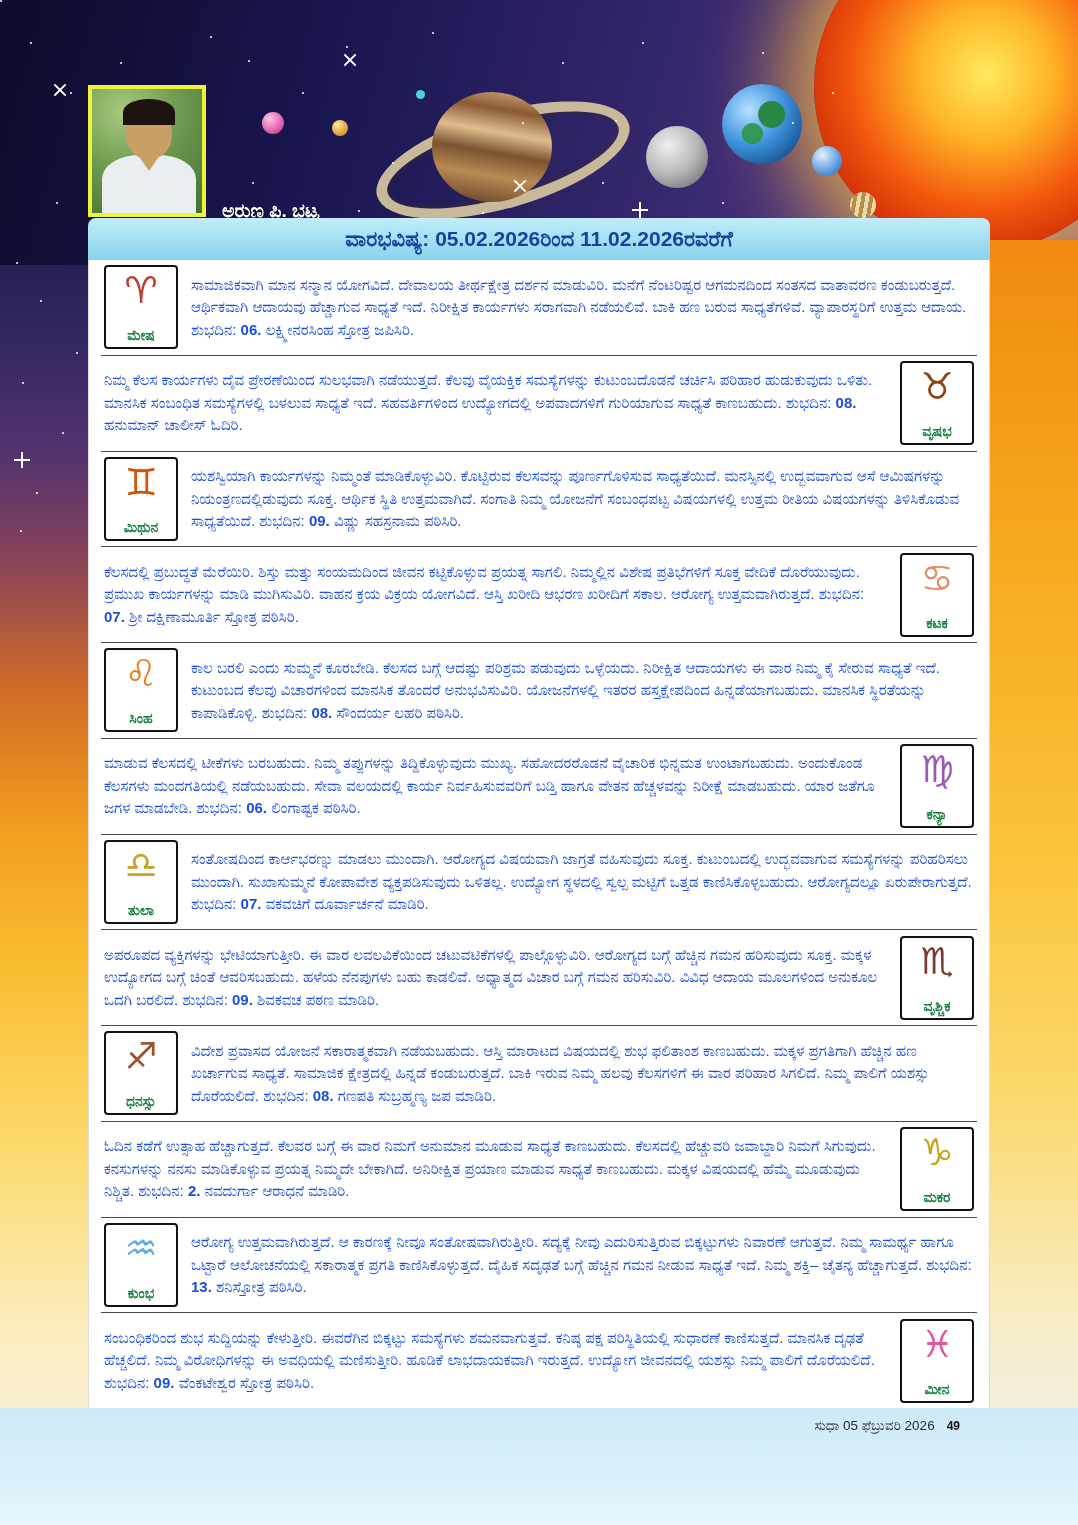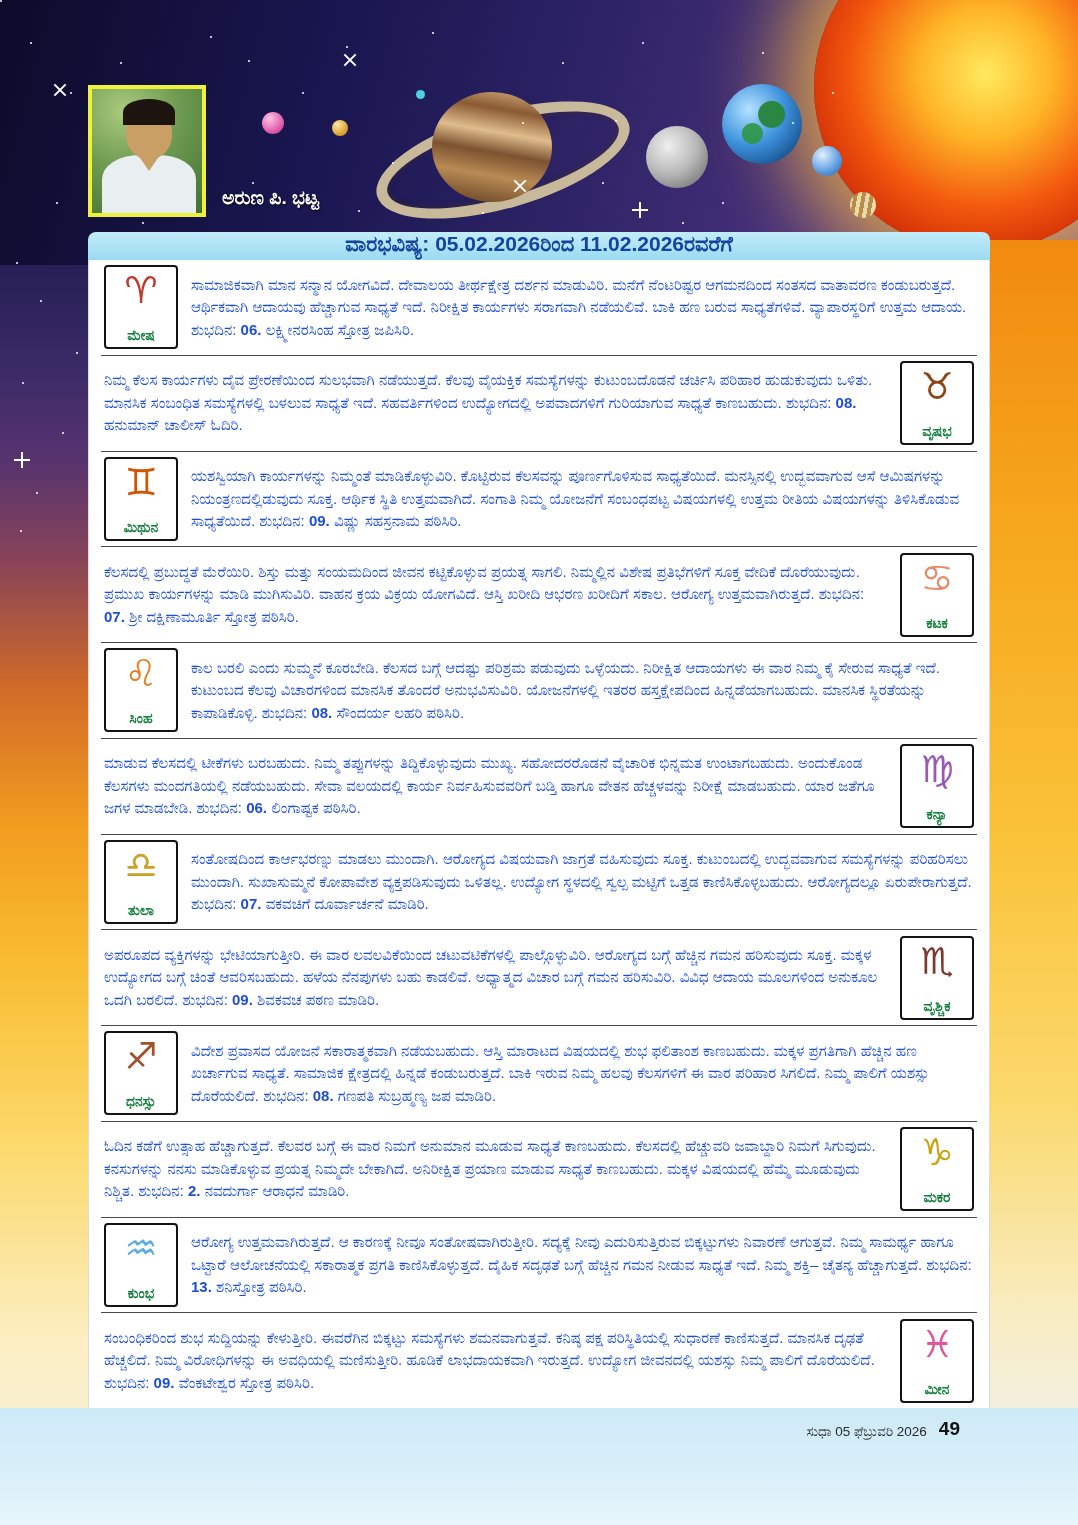--- a/index.html
+++ b/index.html
@@ -52,48 +52,48 @@
   .sp3{left:632px;top:202px;}.sp4{left:52px;top:82px;transform:rotate(45deg);}
   .sp5{left:14px;top:452px;}.sp6{left:512px;top:178px;transform:rotate(45deg);}
   
   #author-photo{position:absolute;left:88px;top:85px;width:118px;height:132px;z-index:3;
     border:4px solid #eef23a;box-sizing:border-box;overflow:hidden;
     background:radial-gradient(circle at 28% 18%, #a9c97e 0%, #6d9a50 45%, #446f33 100%);}
   .ph-head{position:absolute;left:34px;top:18px;width:46px;height:52px;border-radius:50% 50% 46% 46%;background:#c99f66;}
   .ph-hair{position:absolute;left:31px;top:10px;width:52px;height:26px;border-radius:50% 50% 0 0;background:#1d1410;}
   .ph-shirt{position:absolute;left:10px;top:66px;width:94px;height:60px;border-radius:40% 40% 0 0;background:#e9eef0;}
   .ph-collar{position:absolute;left:46px;top:66px;width:22px;height:16px;background:#c99f66;clip-path:polygon(0 0,100% 0,50% 100%);}
-  #author-name{position:absolute;left:222px;top:187px;z-index:3;color:#ffffff;font-weight:bold;font-size:19px;
+  #author-name{position:absolute;left:222px;top:200px;z-index:3;color:#ffffff;font-weight:bold;font-size:19px;
     text-shadow:1px 1px 2px rgba(0,0,0,.75);}
   
   #right-strip{position:absolute;right:0;top:240px;width:88px;height:1168px;z-index:1;
     background:linear-gradient(180deg,#f18a10 0%,#f6a81e 26%,#fac33a 52%,#fbd96e 74%,#f8ecc2 92%,#f2efdd 100%);}
   
-  #title-bar{position:absolute;left:88px;top:232px;width:902px;height:42px;z-index:4;
+  #title-bar{position:absolute;left:88px;top:218px;width:902px;height:42px;z-index:4;
     background:linear-gradient(180deg,#c3ecf9 0%,#9fdcf2 60%,#8ad2ee 100%);
-    border-radius:8px 8px 0 0;display:flex;align-items:flex-start;justify-content:center;
+    border-radius:8px 8px 0 0;display:flex;align-items:center;justify-content:center;
     color:#14459c;font-weight:bold;font-size:21px;}
   #panel{position:absolute;left:88px;top:260px;width:902px;height:1148px;z-index:4;background:#ffffff;
     display:flex;flex-direction:column;padding:0 12px;box-sizing:border-box;
     border-left:1px solid #dadada;border-right:1px solid #dadada;}
   .row{flex:1;display:flex;align-items:center;gap:13px;padding:5px 3px;border-bottom:1px solid #4a4a4a;overflow:hidden;}
   .row:last-child{border-bottom:none;}
   .row.rev{flex-direction:row-reverse;}
   .iconbox{flex:0 0 74px;height:84px;border:2px solid #131313;border-radius:4px;background:#fff;
     display:flex;flex-direction:column;align-items:center;justify-content:space-between;
     padding:5px 2px 3px;box-sizing:border-box;}
   .glyph{font-size:37px;line-height:1;font-family:"DejaVu Sans",sans-serif;}
   .signname{font-weight:bold;font-size:14px;color:#15803d;white-space:nowrap;}
   .txt{margin:0;font-size:15px;line-height:1.5;color:#1d4ed8;}
   .day{font-weight:bold;}
   
   #footer{position:absolute;left:0;bottom:0;width:1078px;height:117px;z-index:2;
     background:linear-gradient(180deg,#cdeaf7 0%,#ddf1fa 70%,#e8f6fc 100%);}
-  #footer-info{position:absolute;right:118px;top:10px;color:#2a2a2a;font-size:13.5px;display:flex;align-items:flex-end;gap:12px;}
-  #page-number{font-weight:bold;font-size:19px;color:#111;}
+  #footer-info{position:absolute;right:118px;top:10px;color:#2a2a2a;font-size:13.5px;display:flex;align-items:center;gap:12px;}
+  #page-number{font-weight:bold;font-size:12px;color:#111;}
 </style>
 </head>
 <body>
 
 <div id="space-header">
   <div class="sun"></div>
   <div class="saturn-ring"></div>
   <div class="planet saturn-body"></div>
   <div class="planet earth"></div>
   <div class="planet moon"></div>

